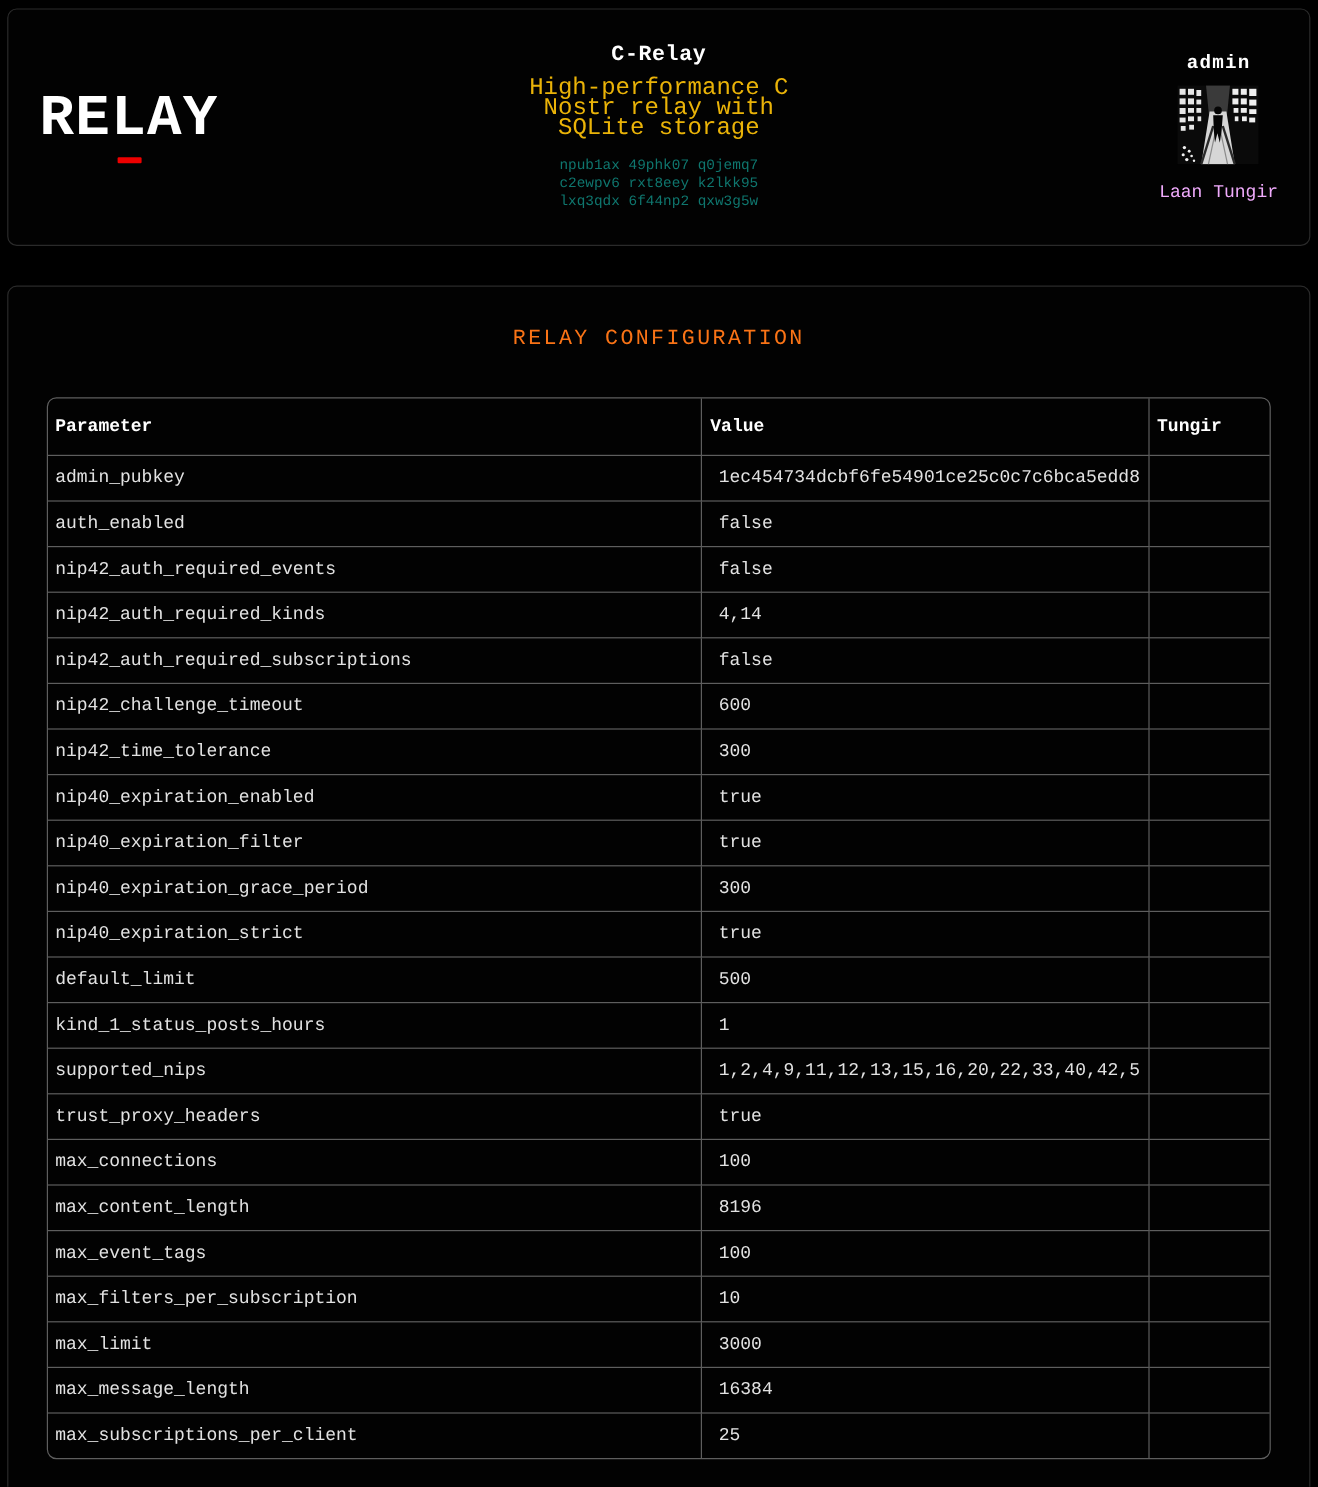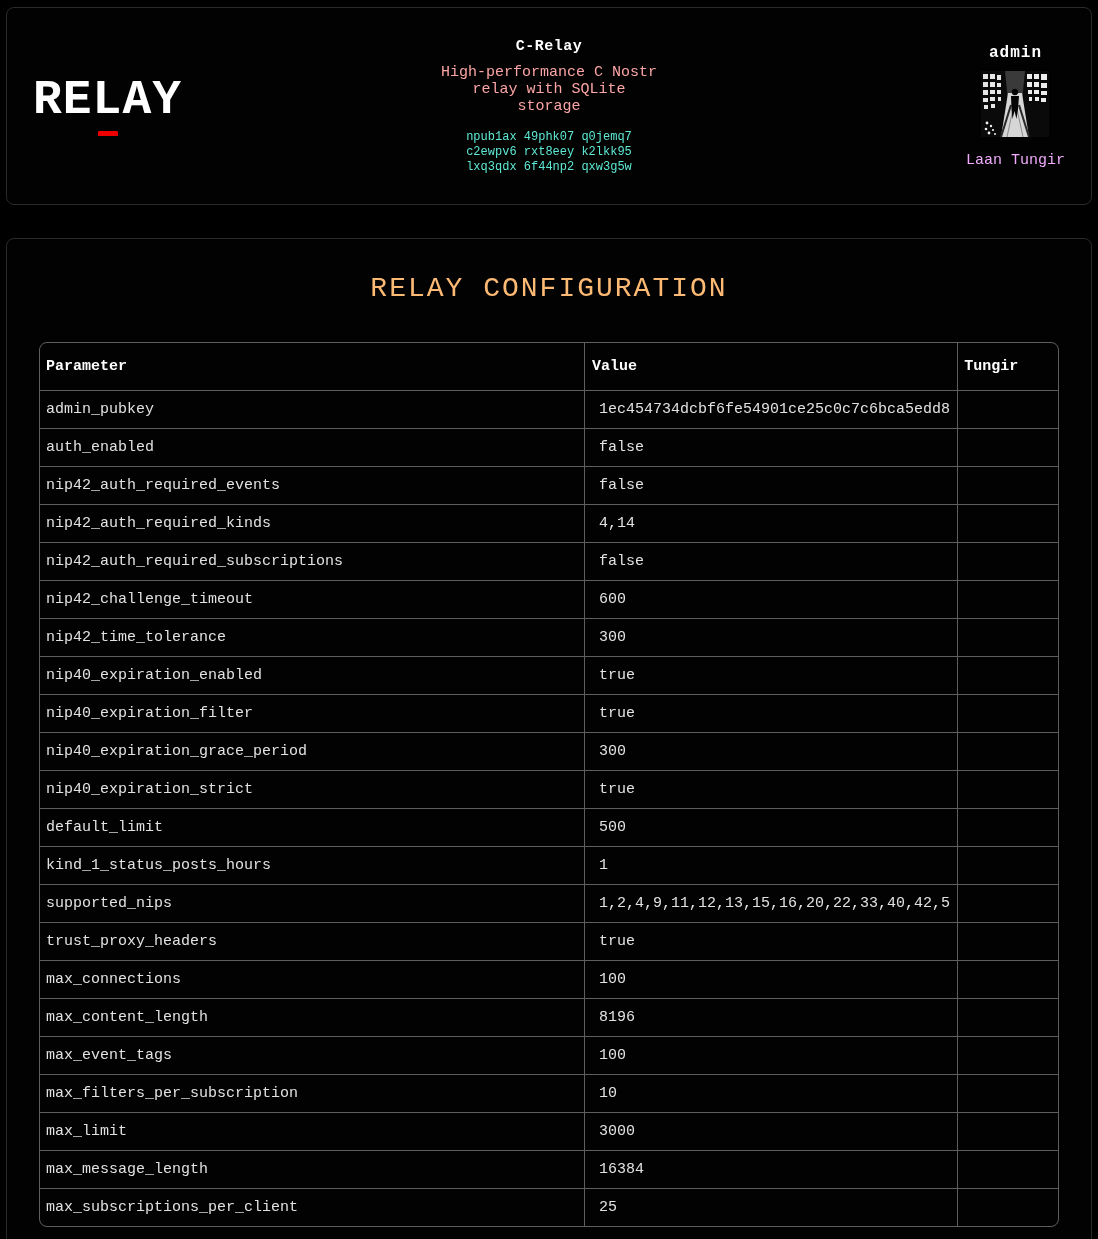--- a/index.html
+++ b/index.html
@@ -43,38 +43,38 @@
   .logo-underline {
     width: 20px;
     height: 5px;
     margin: 7px auto 0;
     border-radius: 1px;
   }
   .center-col {
     text-align: center;
   }
   .app-title {
-    font-size: 15px;
+    font-size: 18px;
     font-weight: 700;
     color: #ffffff;
     margin-bottom: 9px;
     letter-spacing: 0.5px;
   }
   .app-subtitle {
     width: 220px;
     margin: 0 auto;
-    font-size: 15px;
+    font-size: 20px;
     line-height: 17px;
-    color: #fca5a5;
+    color: #eab308;
   }
   .npub {
     margin-top: 15px;
     font-size: 12px;
     line-height: 15px;
-    color: #5eead4;
+    color: #0f766e;
     white-space: pre-line;
   }
   .admin-col {
     justify-self: end;
     text-align: center;
   }
   .admin-label {
     font-size: 16px;
     font-weight: 700;
     letter-spacing: 1px;
@@ -94,25 +94,25 @@
     color: #f0abfc;
     margin-top: 15px;
   }
   
   .main-card {
     margin-top: 33px;
     padding: 34px 32px 60px;
     min-height: 1060px;
   }
   .section-title {
-    font-size: 28px;
+    font-size: 18px;
     font-weight: 400;
     letter-spacing: 2px;
     text-align: center;
-    color: #fdba74;
+    color: #f97316;
     margin: 0 0 38px 0;
   }
   table.config-table {
     width: 100%;
     border-collapse: separate;
     border-spacing: 0;
     border: 1px solid #5e5e5e;
     border-radius: 8px;
     table-layout: fixed;
   }

